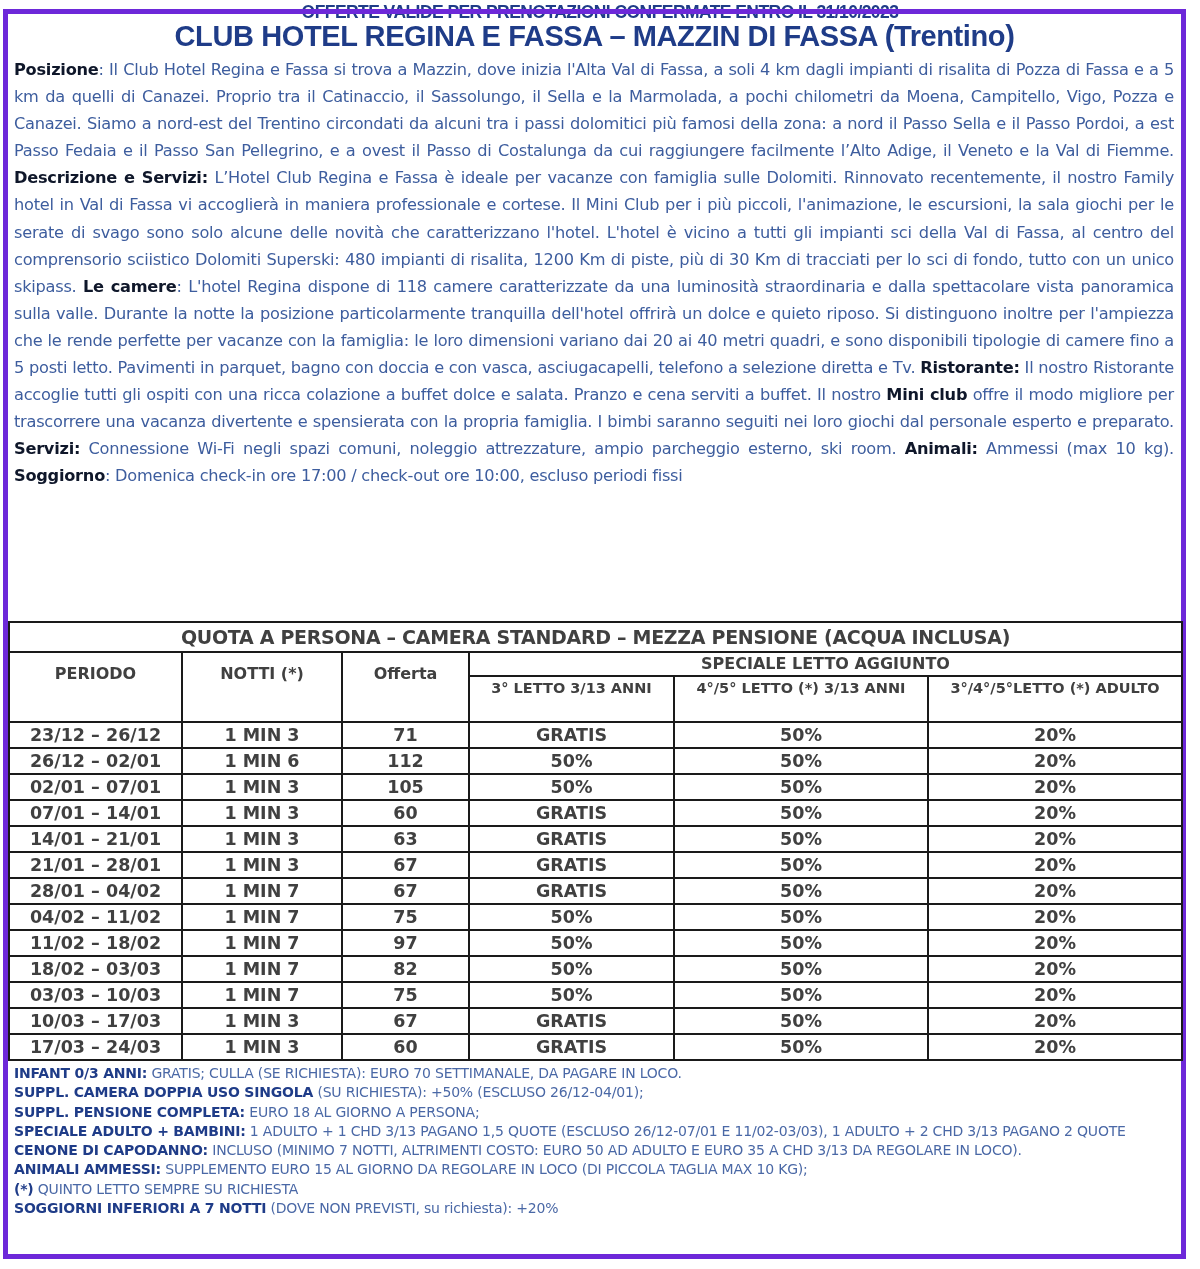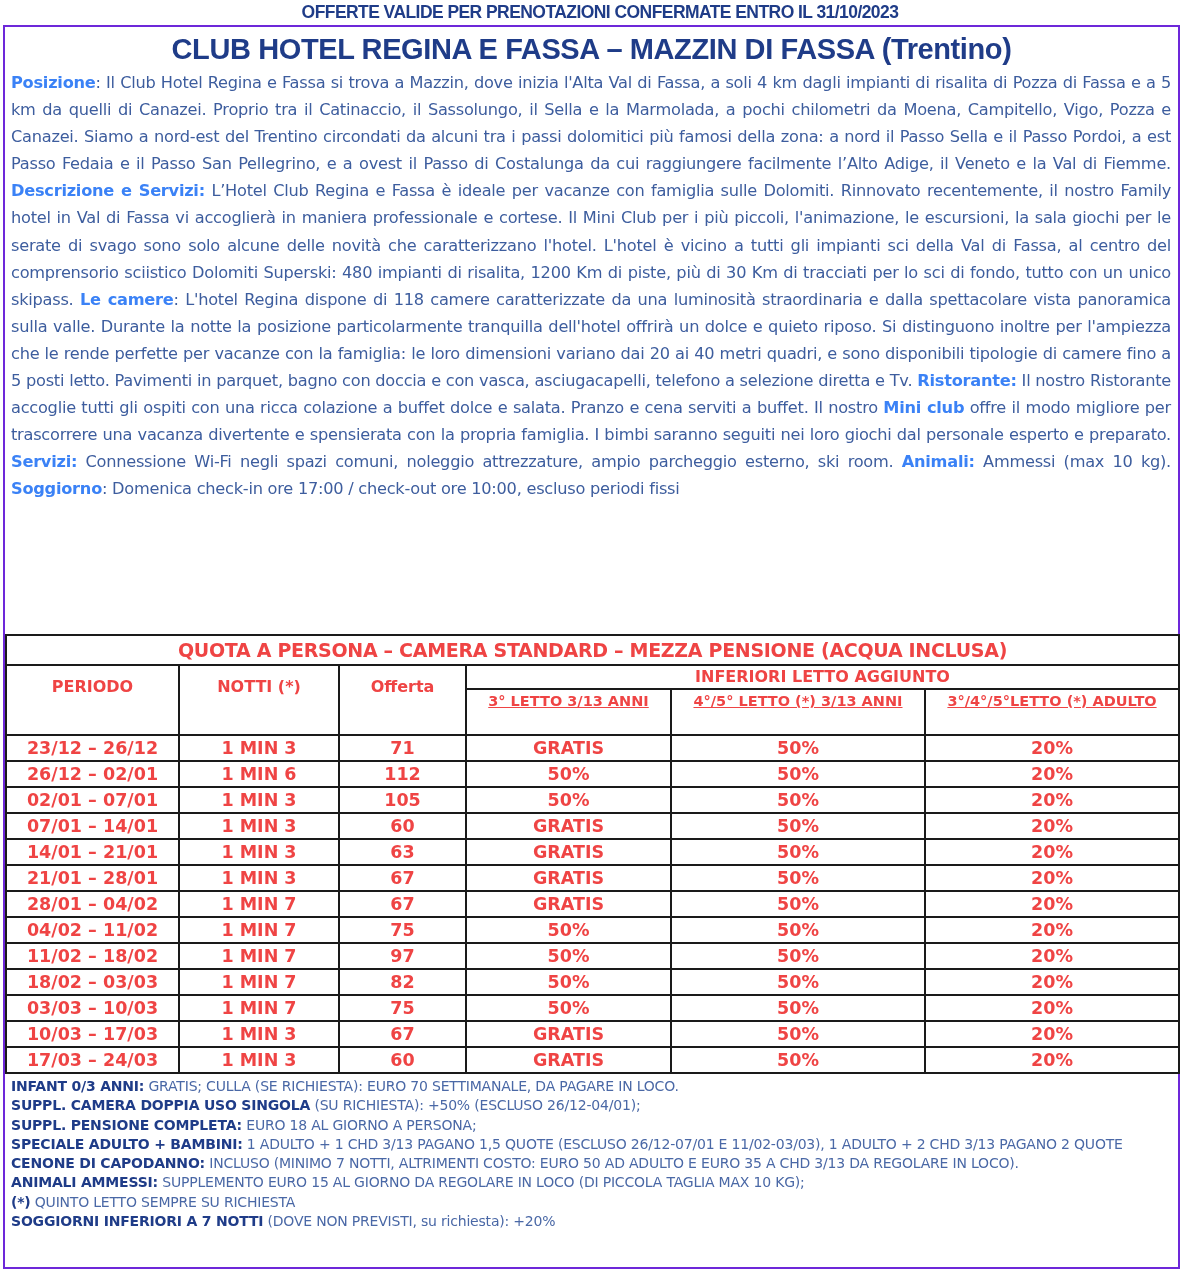--- a/index.html
+++ b/index.html
@@ -8,49 +8,49 @@
       font-family: "DejaVu Sans", sans-serif;
       color: #3b5b9c;
     }
     .top-banner {
       position: absolute; left: 0; top: 0; width: 1200px; height: 24px;
       text-align: center; font-family: "Liberation Sans", sans-serif;
       font-weight: bold; font-size: 19px; line-height: 24px; color: #1f3c88;
       letter-spacing: -0.6px; transform: scaleX(0.92);
     }
     .outer-box {
-      position: absolute; left: 3px; top: 25px; width: 1173px; height: 1240px;
-      border: 2px solid #6d28d9; box-sizing: content-box;
+      position: absolute; left: 3px; top: 9px; width: 1173px; height: 1240px;
+      border: 5px solid #6d28d9; box-sizing: content-box;
     }
     .hotel-title {
       position: absolute; left: 0; top: 4px; width: 1173px; text-align: center;
       font-family: "Liberation Sans", sans-serif; font-weight: bold;
       font-size: 29px; line-height: 36px; color: #1f3c88; letter-spacing: -0.4px;
     }
     .description {
       position: absolute; left: 6px; top: 42px; width: 1160px;
       font-size: 16.2px; line-height: 27.1px; text-align: justify;
       color: #3d5d9e; letter-spacing: -0.25px;
     }
-    .description b { color: #3b82f6; font-weight: bold; }
+    .description b { color: #0f172a; font-weight: bold; }
     .price-table {
       position: absolute; left: 0; top: 607px; width: 1173px;
       border-collapse: collapse; table-layout: fixed;
-      font-family: "DejaVu Sans", sans-serif; color: #ef4444;
+      font-family: "DejaVu Sans", sans-serif; color: #404040;
     }
     .price-table td, .price-table th {
       border: 2px solid #1a1a1a; padding: 0; text-align: center; font-weight: bold;
     }
     .price-table .title-cell {
       font-size: 19px; height: 28px; line-height: 28px; letter-spacing: -0.3px;
       border-top: 2px solid #1a1a1a;
     }
     .price-table .head-main { font-size: 16px; vertical-align: top; padding-top: 11px; }
     .price-table .head-group { font-size: 16px; height: 22px; line-height: 22px; }
-    .price-table .head-sub { font-size: 14.5px; vertical-align: top; height: 42px; line-height: 19px; padding-top: 2px; text-decoration: underline; }
+    .price-table .head-sub { font-size: 14.5px; vertical-align: top; height: 42px; line-height: 19px; padding-top: 2px; }
     .price-table tbody td { font-size: 17.5px; height: 24px; line-height: 24px; }
     .notes {
       position: absolute; left: 6px; top: 1050px; width: 1160px;
       font-size: 14px; line-height: 19.3px; color: #4a68a6; letter-spacing: -0.2px;
       text-transform: none;
     }
     .notes b { color: #1f3c88; }
     .note-line { display: block; }
   </style>
 </head>
@@ -76,21 +76,21 @@
       <col style="width:254px">
     </colgroup>
     <thead>
       <tr>
         <th colspan="6" class="title-cell">QUOTA A PERSONA – CAMERA STANDARD – MEZZA PENSIONE (ACQUA INCLUSA)</th>
       </tr>
       <tr>
         <th rowspan="2" class="head-main">PERIODO</th>
         <th rowspan="2" class="head-main">NOTTI (*)</th>
         <th rowspan="2" class="head-main">Offerta</th>
-        <th colspan="3" class="head-group">INFERIORI LETTO AGGIUNTO</th>
+        <th colspan="3" class="head-group">SPECIALE LETTO AGGIUNTO</th>
       </tr>
       <tr>
         <th class="head-sub">3° LETTO 3/13 ANNI</th>
         <th class="head-sub">4°/5° LETTO (*) 3/13 ANNI</th>
         <th class="head-sub">3°/4°/5°LETTO (*) ADULTO</th>
       </tr>
     </thead>
     <tbody id="price-rows">
         <tr>
           <td>23/12 – 26/12</td>

